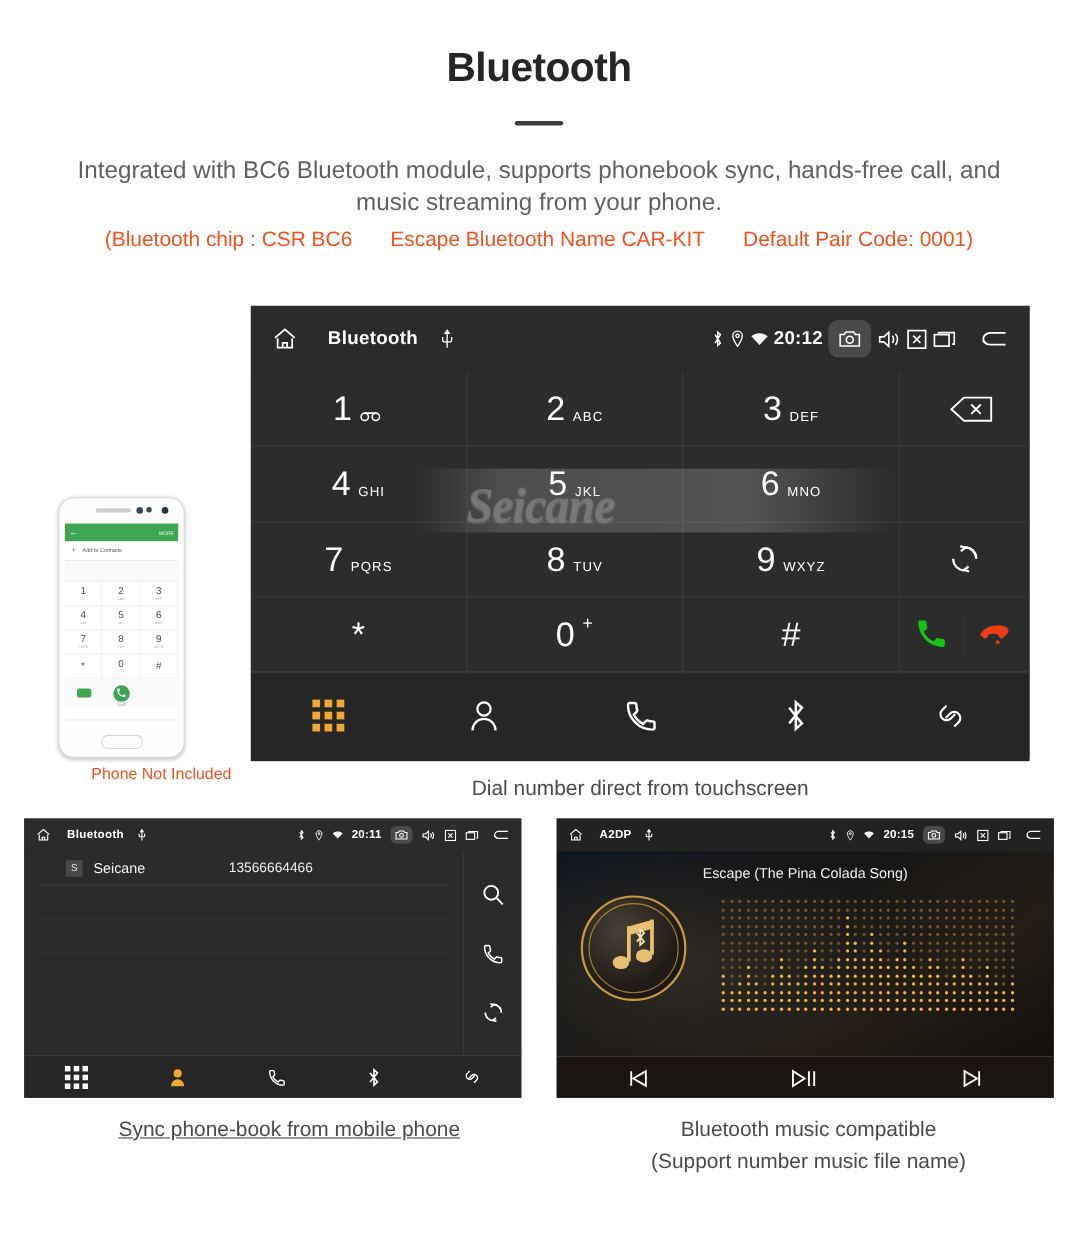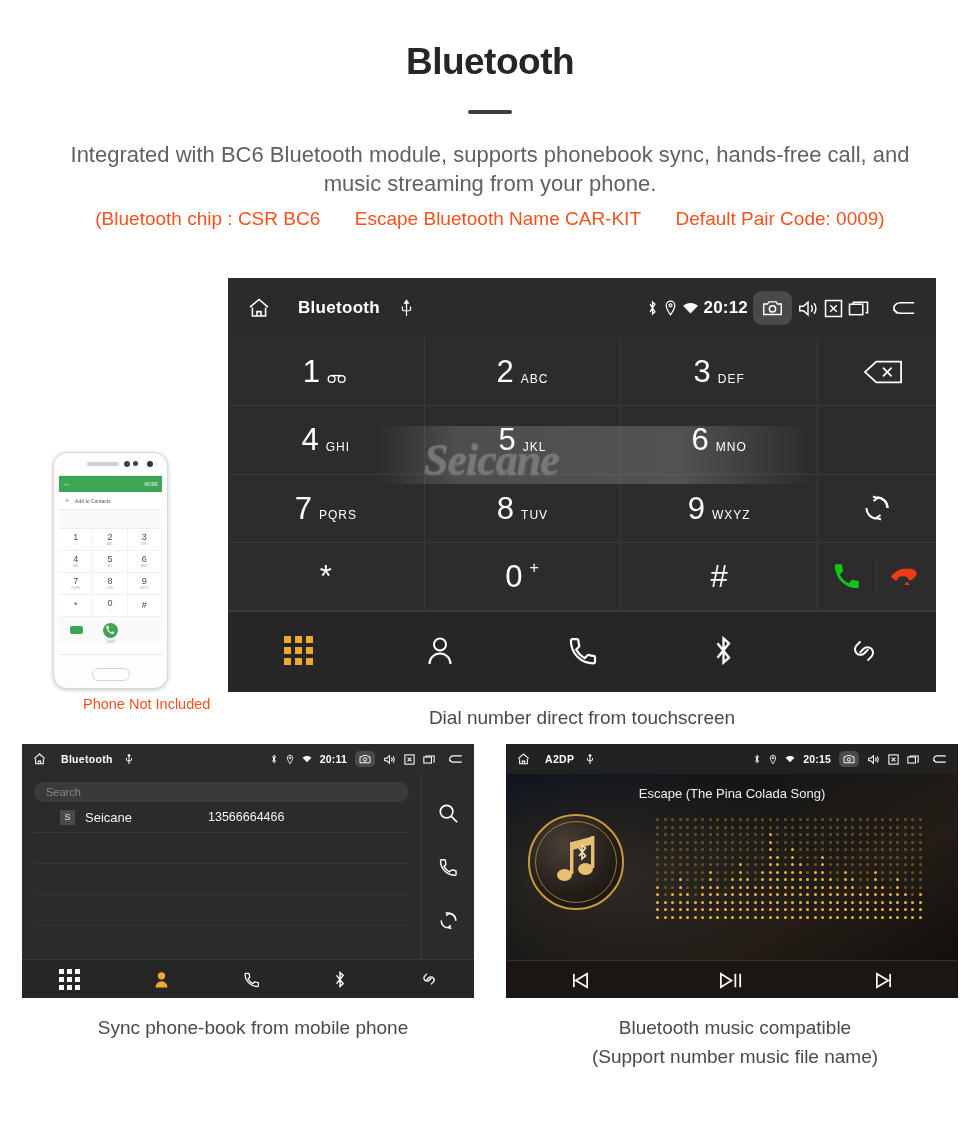--- a/index.html
+++ b/index.html
@@ -163,21 +163,21 @@
   .phone-note{
     position:absolute;left:0;top:244px;width:220px;text-align:left;
     color:#f4511e;font-size:14.5px;padding-left:30px;box-sizing:border-box;
   }
 
   
   .caption{
     position:absolute;text-align:center;font-size:19px;color:#4a4a4a;line-height:29px;
   }
   #cap-main{left:228px;top:703px;width:708px;}
-  #cap-left{left:18px;top:1013px;width:470px;}
+  #cap-left{left:28px;top:1013px;width:470px;text-decoration:underline;}
   #cap-right{left:500px;top:1013px;width:470px;}
 
   
   #pb-unit{left:22px;top:744px;width:452px;height:254px;}
   #pb-unit .statusbar{height:30px;font-size:10.5px;}
   #pb-unit .sb-home{margin-left:10px;}
   #pb-unit .sb-title{margin-left:14px;}
   #pb-unit .sb-usb{margin-left:12px;}
   #pb-unit .sb-right>*{margin-left:8px;}
   #pb-unit .sb-right{margin-right:10px;}
@@ -247,21 +247,21 @@
 <body>
 
 <h1 class="page-title">Bluetooth</h1>
 <div class="title-rule"></div>
 <p class="intro">Integrated with BC6 Bluetooth module, supports phonebook sync, hands-free call, and music streaming from your phone.</p>
 <div class="specs">
   <span>(Bluetooth chip : CSR BC6</span>
   <span class="spec-gap"></span>
   <span>Escape Bluetooth Name CAR-KIT</span>
   <span class="spec-gap"></span>
-  <span>Default Pair Code: 0009)</span>
+  <span>Default Pair Code: 0001)</span>
 </div>
 
 <div id="phone-mock">
   <div class="phone-body">
     <div class="phone-speaker"></div>
     <div class="phone-cam"></div>
     <div class="phone-cam2"></div>
     <div class="phone-sensor"></div>
     <div class="phone-screen">
       <div class="ph-appbar">
@@ -610,23 +610,20 @@
           <svg width="16" height="12" viewBox="0 0 28 20" fill="none" stroke="#fff" stroke-width="2">
             <path d="M24 4.5H9.5C6 4.5 3 7 3 10s3 5.5 6.5 5.5H24"></path>
             <path d="M7 15.5 2.5 11.8"></path>
           </svg>
         </span>
     </div>
   </div>
 
   <div class="pb-body">
     <div class="pb-list">
-      <div class="pb-search">
-        <span>Search</span>
-      </div>
       <div class="pb-row">
         <span class="pb-badge">S</span>
         <span>Seicane</span>
         <span class="pb-num">13566664466</span>
       </div>
       <div class="pb-empty"></div>
       <div class="pb-empty"></div>
       <div class="pb-empty"></div>
     </div>
     <div class="pb-side">

